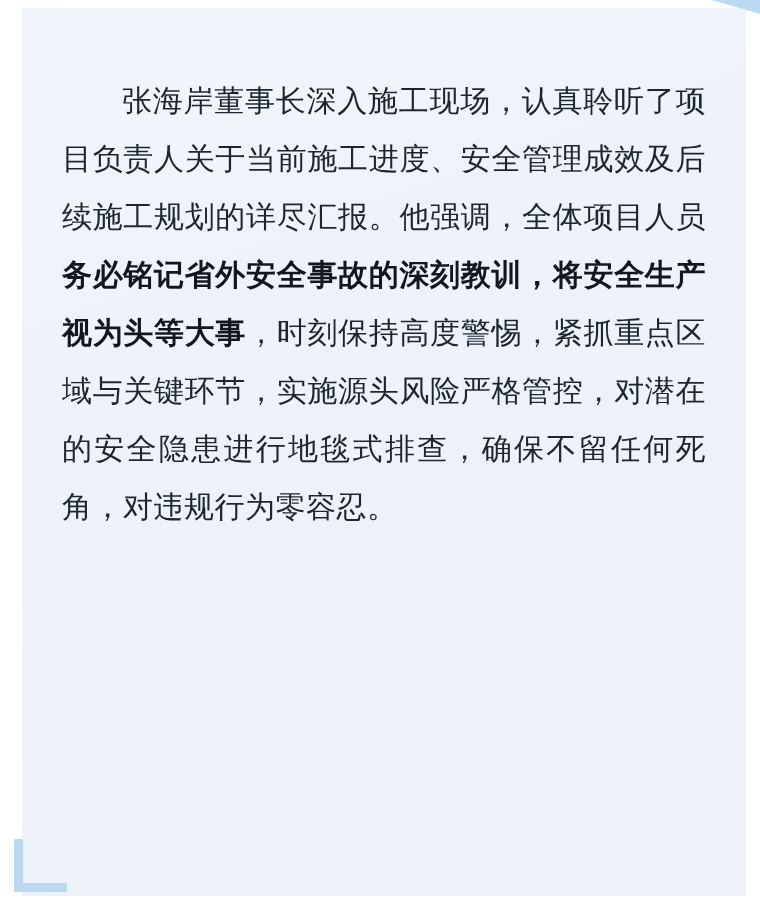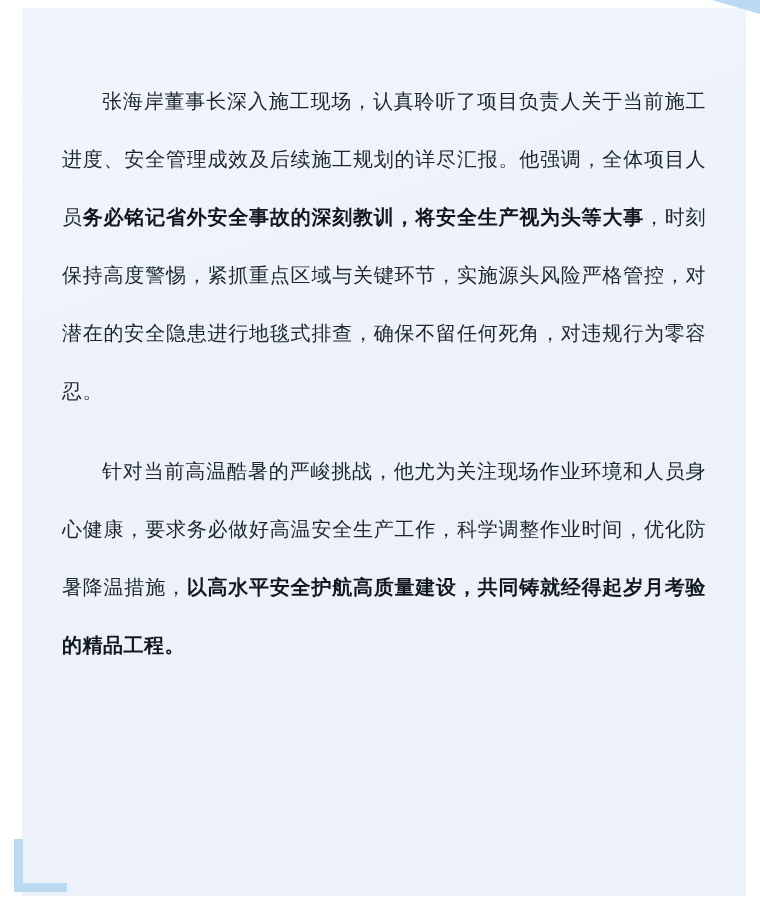--- a/index.html
+++ b/index.html
@@ -83,21 +83,21 @@
     right: 14px;
     top: 8px;
     bottom: 8px;
     padding: 64px 40px 40px 40px;
     box-sizing: border-box;
   }
 
   p.para {
     margin: 0 0 22px 0;
     font-family: "Liberation Sans", sans-serif;
-    font-size: 20px;
+    font-size: 30px;
     line-height: 58px;
     color: #1c2530;
     text-align: justify;
     text-indent: 2em;
     letter-spacing: 0.5px;
   }
   p.para:last-child {
     margin-bottom: 0;
   }
   p.para b {
@@ -111,15 +111,14 @@
 <div class="card">
   <div class="edge-top"></div>
   <div class="edge-bottom"></div>
   <div class="edge-left"></div>
   <div class="edge-right"></div>
   <div class="corner-tr"></div>
   <div class="corner-bl"></div>
 
   <div class="content">
     <p class="para"><span>张海岸董事长深入施工现场，认真聆听了项目负责人关于当前施工进度、安全管理成效及后续施工规划的详尽汇报。他强调，全体项目人员</span><b>务必铭记省外安全事故的深刻教训，将安全生产视为头等大事</b><span>，时刻保持高度警惕，紧抓重点区域与关键环节，实施源头风险严格管控，对潜在的安全隐患进行地毯式排查，确保不留任何死角，对违规行为零容忍。</span></p>
-    <p class="para"><span>针对当前高温酷暑的严峻挑战，他尤为关注现场作业环境和人员身心健康，要求务必做好高温安全生产工作，科学调整作业时间，优化防暑降温措施，</span><b>以高水平安全护航高质量建设，共同铸就经得起岁月考验的精品工程。</b></p>
   </div>
 </div>
 
 </body></html>

